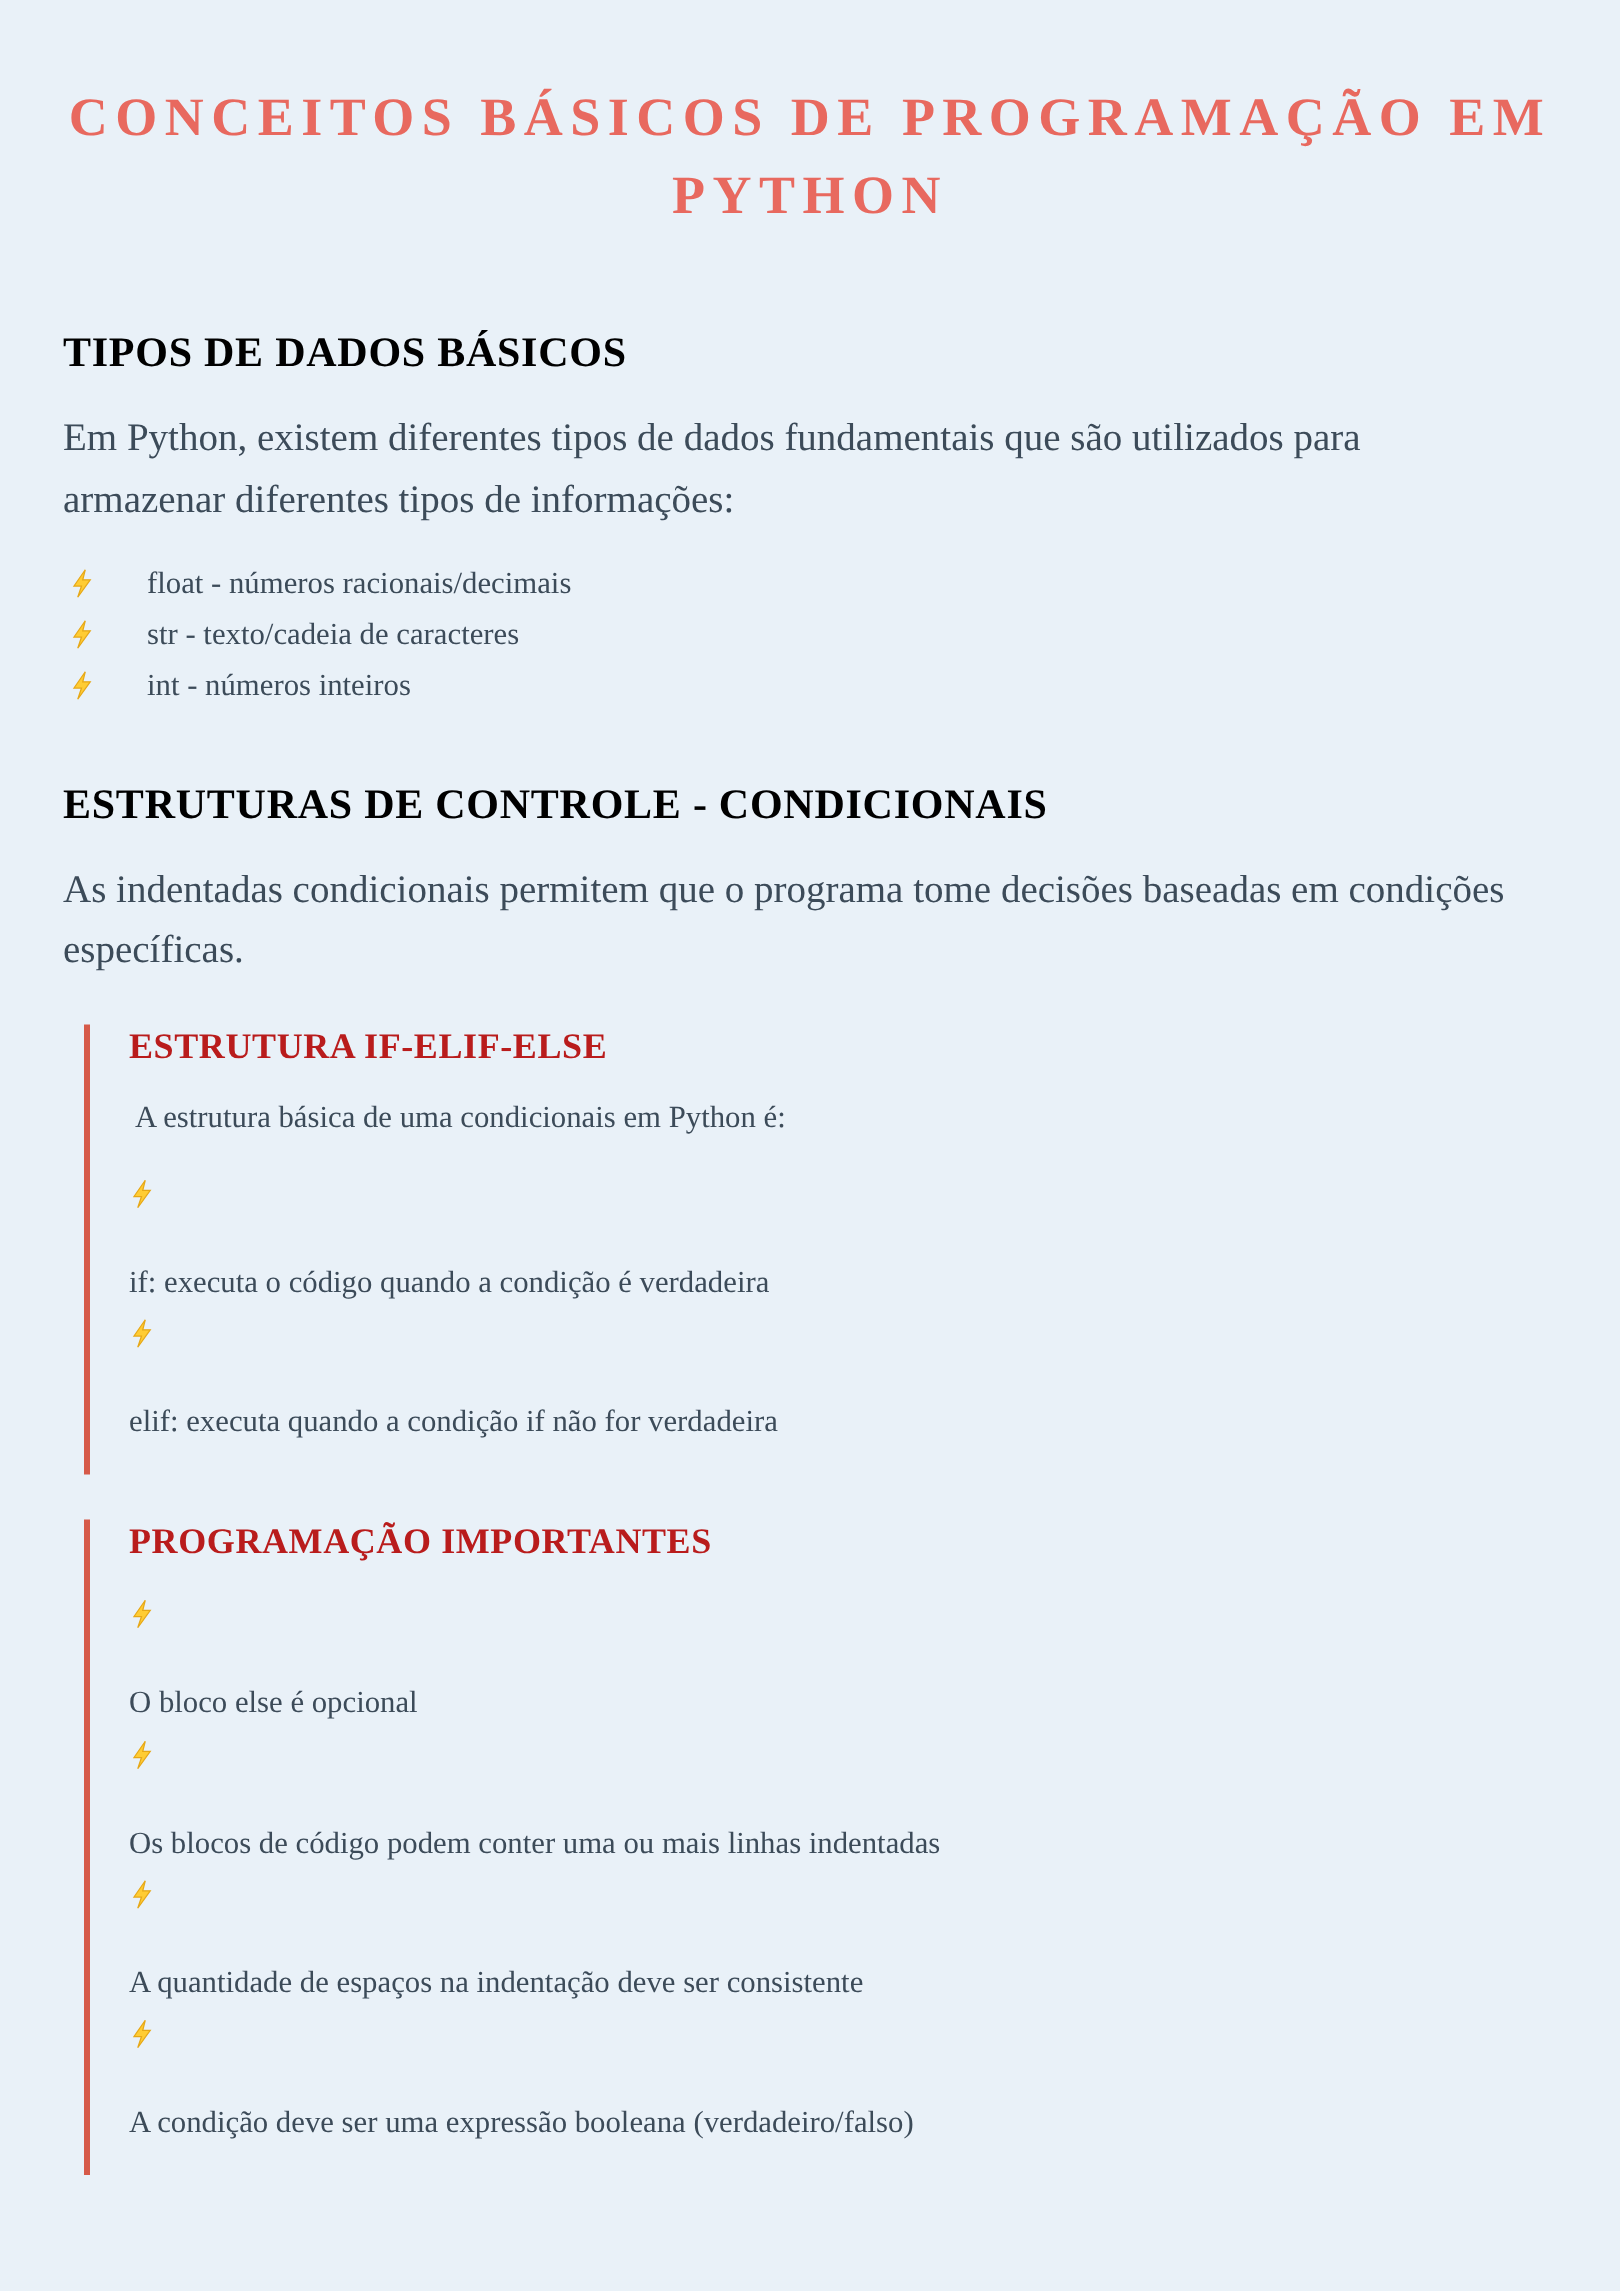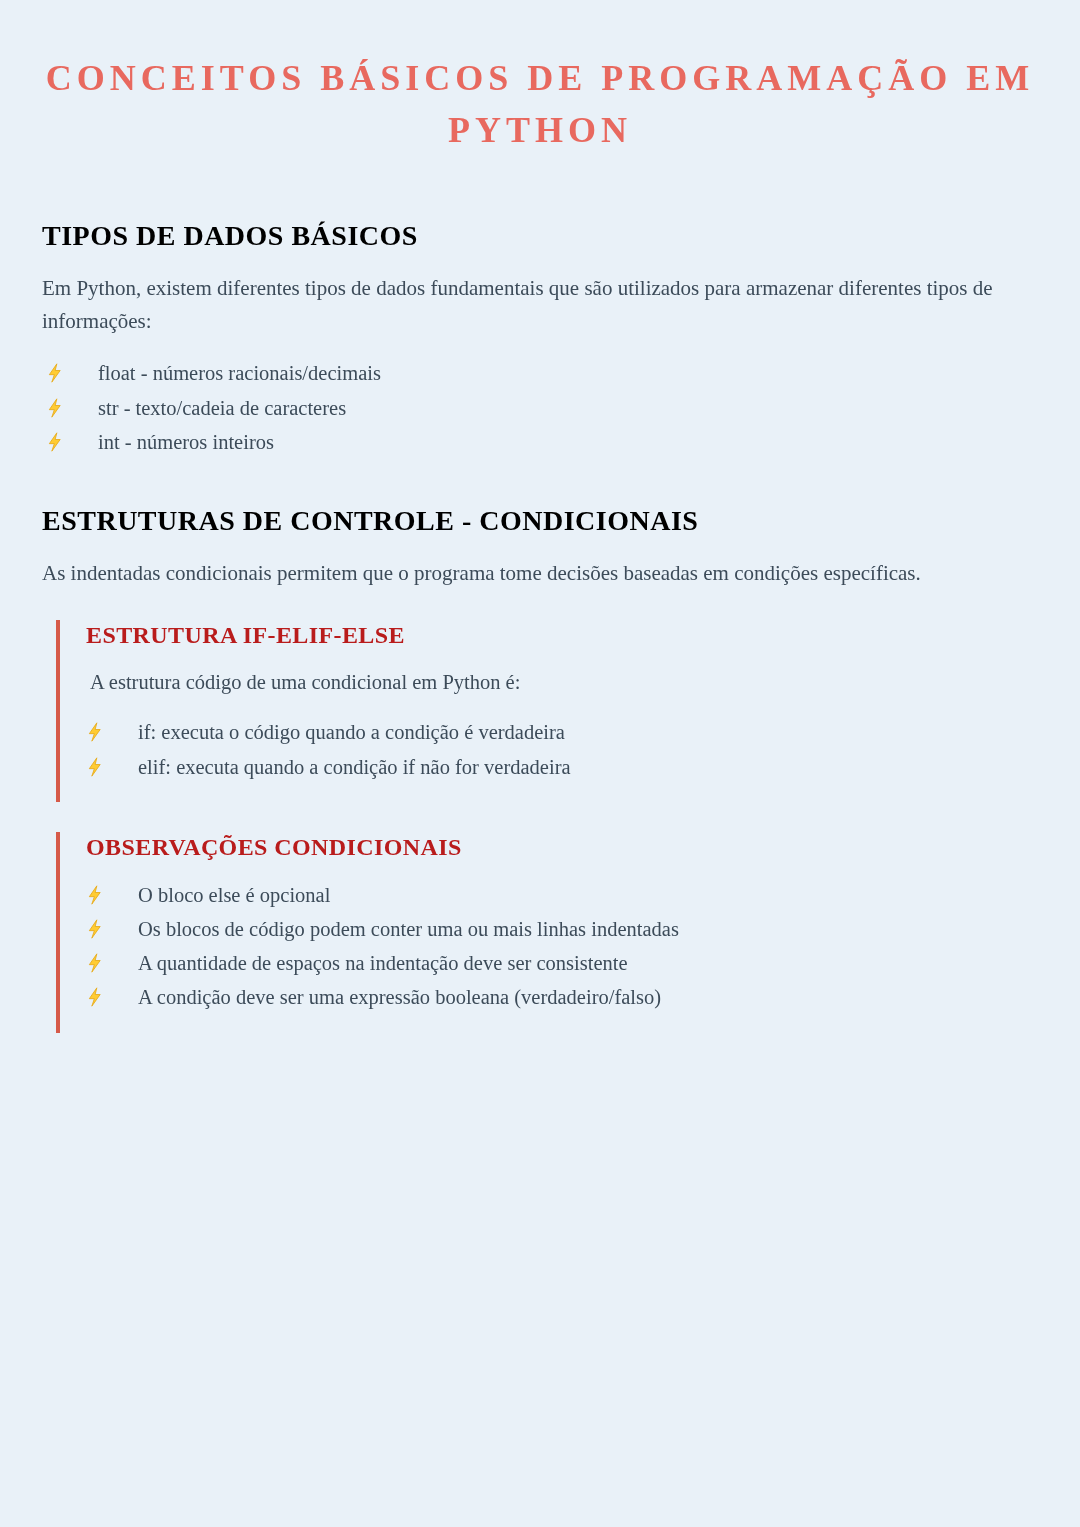--- a/index.html
+++ b/index.html
@@ -34,21 +34,21 @@
     font-size: 28px;
     font-weight: bold;
     letter-spacing: 0.5px;
   }
   .section-heading.second {
     margin-top: 46px;
   }
   .body-text {
     margin: 14px 0 20px 0;
     max-width: 965px;
-    font-size: 21px;
+    font-size: 26px;
     line-height: 1.55;
   }
   .bullet-list {
     margin: 4px 0 10px 0;
     padding: 0;
   }
   .bullet {
     display: flex;
     align-items: flex-start;
     gap: 32px;
@@ -63,20 +63,21 @@
     height: 22px;
     margin-top: 5px;
   }
   .sub-block {
     margin: 30px 0 0 14px;
     padding: 2px 0 8px 26px;
     border-left: 4px solid #d65a49;
   }
   .sub-block .bullet {
     padding-left: 0;
+    flex-direction: column;
   }
   .sub-heading {
     margin: 0 0 18px 0;
     color: #b91c1c;
     font-size: 24px;
     font-weight: bold;
     letter-spacing: 0.4px;
   }
   .sub-intro {
     margin: 0 0 18px 4px;
@@ -115,39 +116,39 @@
       <span>int - números inteiros</span>
     </div>
   </div>
 
   <h2 class="section-heading second">ESTRUTURAS DE CONTROLE - CONDICIONAIS</h2>
 
   <p class="body-text">As indentadas condicionais permitem que o programa tome decisões baseadas em condições específicas.</p>
 
   <div class="sub-block">
     <h3 class="sub-heading">ESTRUTURA IF-ELIF-ELSE</h3>
-    <p class="sub-intro">A estrutura código de uma condicional em Python é:</p>
+    <p class="sub-intro">A estrutura básica de uma condicionais em Python é:</p>
     <div class="bullet-list">
       <div class="bullet">
         <svg class="bolt" viewBox="0 0 24 24">
           <path d="M13 1 L4 14 h6 l-3 9 L17 9 h-6 z" fill="#ffcc33" stroke="#e6a817" stroke-width="1"></path>
         </svg>
         <span>if: executa o código quando a condição é verdadeira</span>
       </div>
       <div class="bullet">
         <svg class="bolt" viewBox="0 0 24 24">
           <path d="M13 1 L4 14 h6 l-3 9 L17 9 h-6 z" fill="#ffcc33" stroke="#e6a817" stroke-width="1"></path>
         </svg>
         <span>elif: executa quando a condição if não for verdadeira</span>
       </div>
     </div>
   </div>
 
   <div class="sub-block">
-    <h3 class="sub-heading">OBSERVAÇÕES CONDICIONAIS</h3>
+    <h3 class="sub-heading">PROGRAMAÇÃO IMPORTANTES</h3>
     <div class="bullet-list">
       <div class="bullet">
         <svg class="bolt" viewBox="0 0 24 24">
           <path d="M13 1 L4 14 h6 l-3 9 L17 9 h-6 z" fill="#ffcc33" stroke="#e6a817" stroke-width="1"></path>
         </svg>
         <span>O bloco else é opcional</span>
       </div>
       <div class="bullet">
         <svg class="bolt" viewBox="0 0 24 24">
           <path d="M13 1 L4 14 h6 l-3 9 L17 9 h-6 z" fill="#ffcc33" stroke="#e6a817" stroke-width="1"></path>

